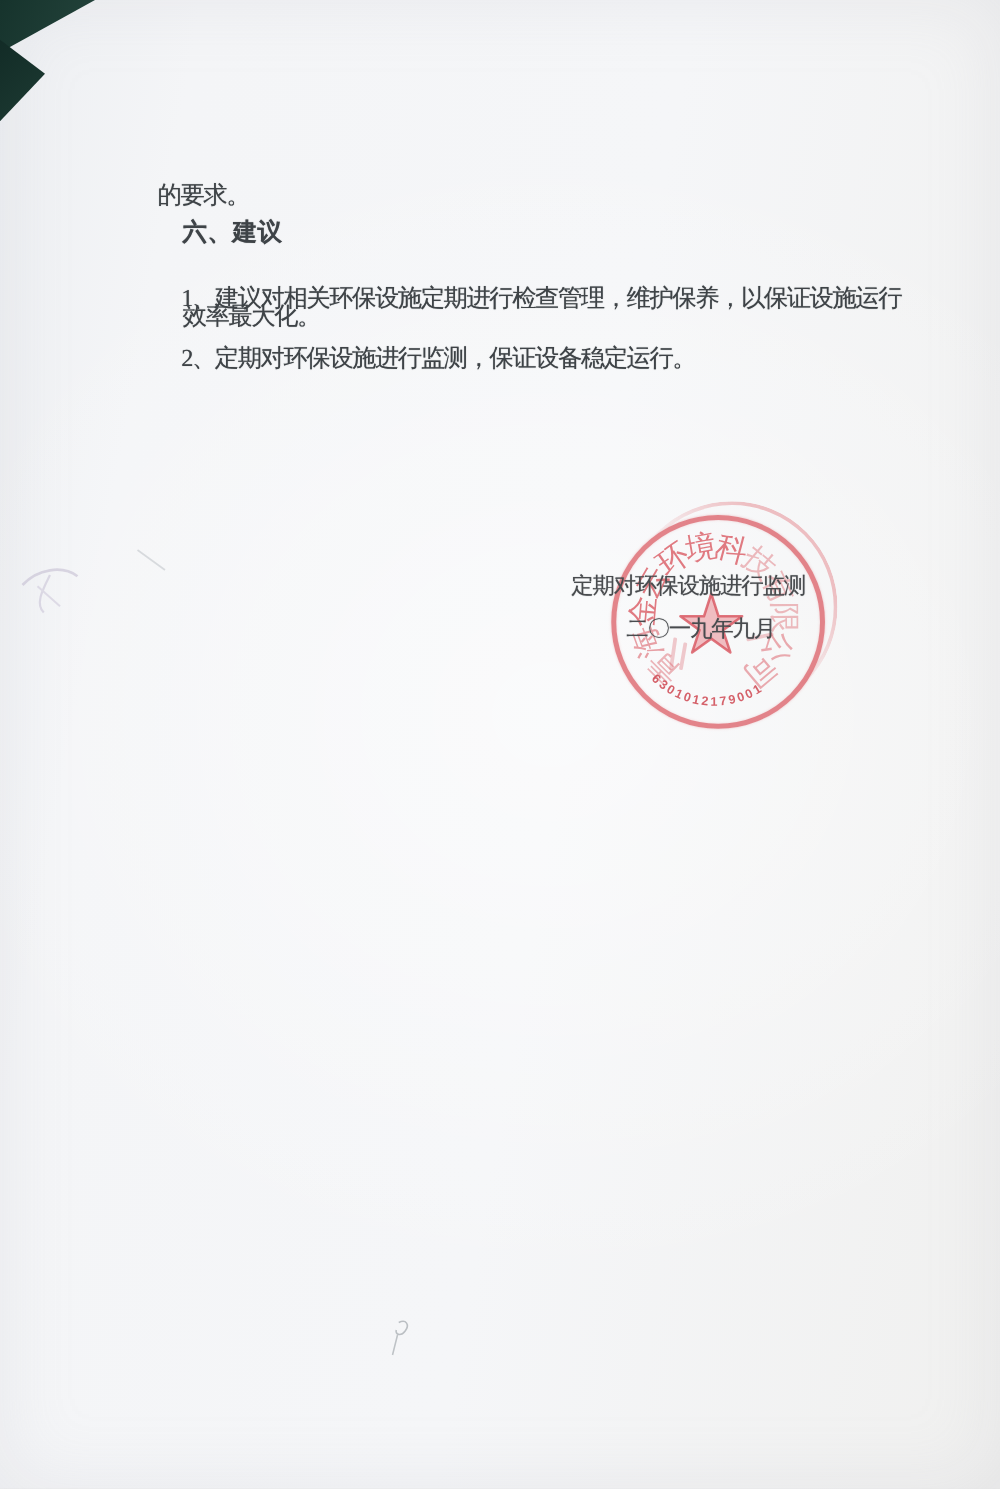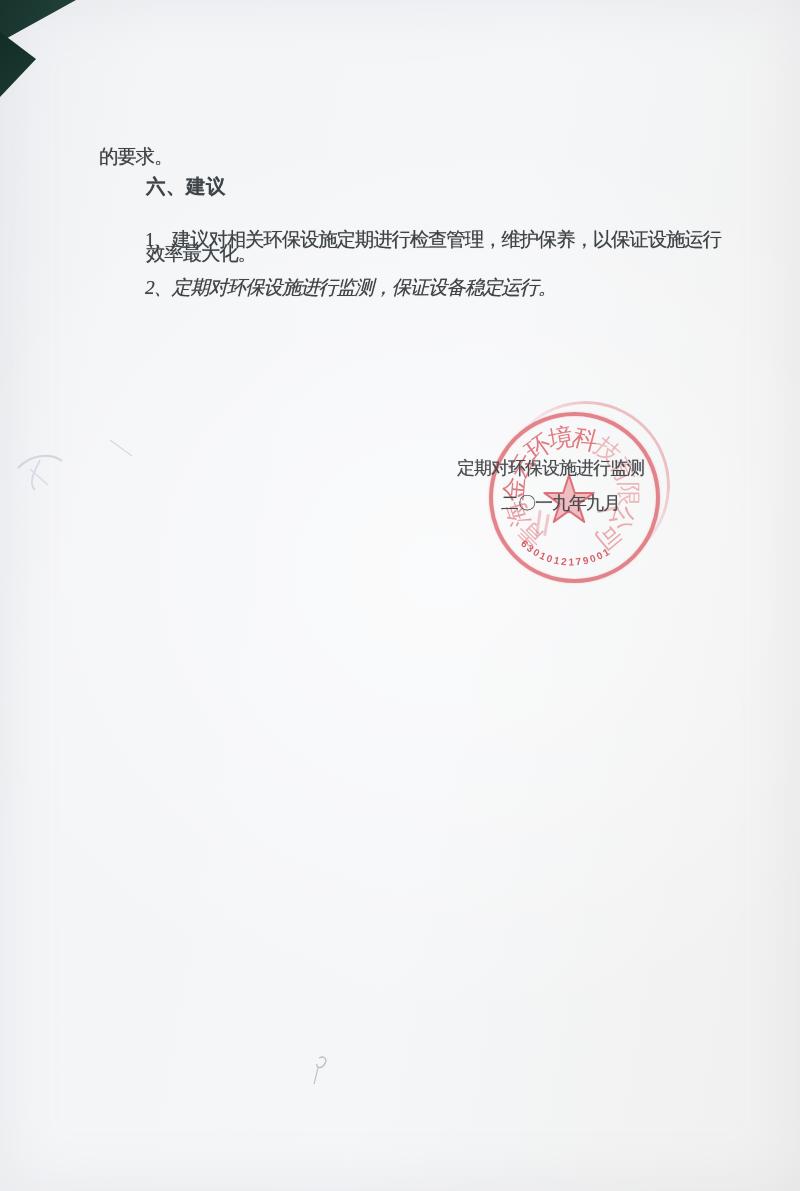--- a/index.html
+++ b/index.html
@@ -34,25 +34,25 @@
     filter:blur(.4px);
   }
   .txt{
     position:absolute;
     font-size:19.5px;line-height:1.08;letter-spacing:-1.2px;
     color:var(--ink);
     text-shadow:0 0 .7px rgba(62,67,71,.65);
     white-space:nowrap;
   }
   .t1{left:111px;top:106px;}
-  .t2{left:99px;top:146px;}
+  .t2{left:126px;top:146px;}
   .head{left:146px;top:176px;font-weight:bold;letter-spacing:0.5px;}
   .t3{left:145px;top:229px;}
   .t4{left:146px;top:243px;}
-  .t5{left:145px;top:277px;font-style:italic;}
+  .t5{left:145px;top:277px;}
 
   .sig{
     position:absolute;z-index:5;
     font-size:18px;letter-spacing:-1px;
     color:#484b4e;text-shadow:0 0 .8px rgba(70,73,76,.6);
     white-space:nowrap;
   }
   .sig-company{left:457px;top:456px;}
   .sig-date{left:501px;top:491px;text-align:center;}
 

